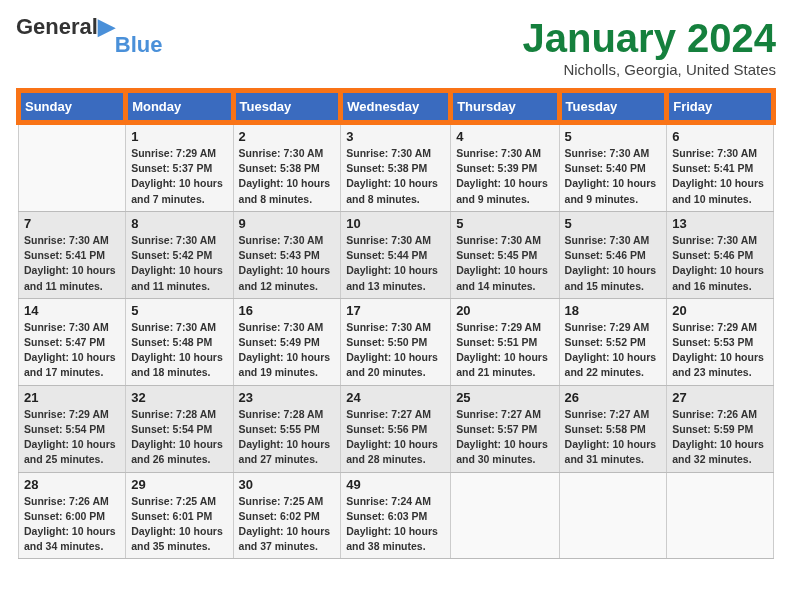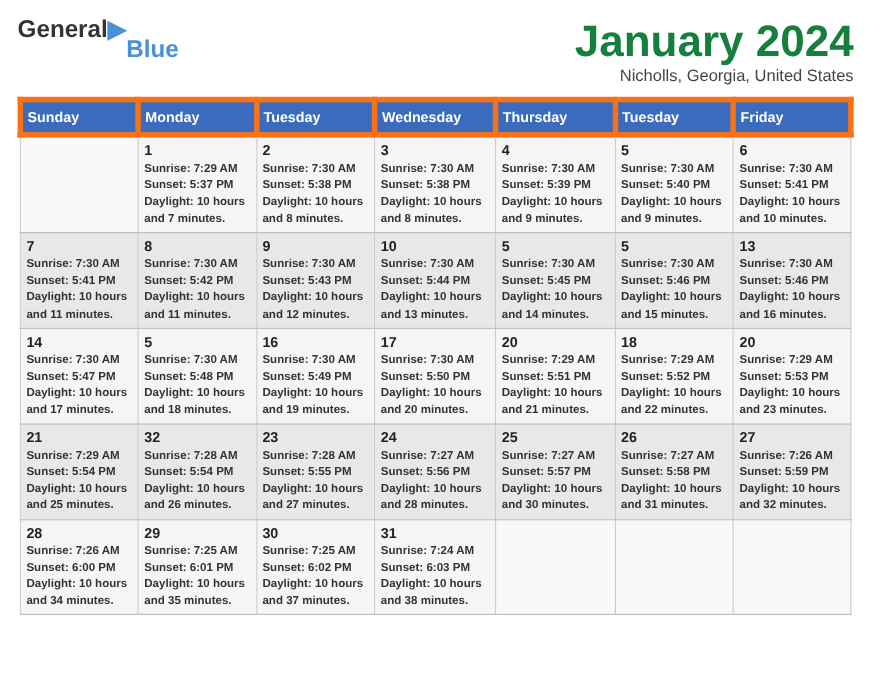--- a/index.html
+++ b/index.html
@@ -340,21 +340,21 @@
 and 35 minutes.</div>
         </td>
         <td>
           <span class="day-num">30</span>
           <div class="day-info" style="white-space: pre-line;">Sunrise: 7:25 AM
 Sunset: 6:02 PM
 Daylight: 10 hours
 and 37 minutes.</div>
         </td>
         <td>
-          <span class="day-num">31</span>
+          <span class="day-num">49</span>
           <div class="day-info" style="white-space: pre-line;">Sunrise: 7:24 AM
 Sunset: 6:03 PM
 Daylight: 10 hours
 and 38 minutes.</div>
         </td>
         <td class="empty"></td>
         <td class="empty"></td>
         <td class="empty"></td>
       </tr>
     </tbody>

